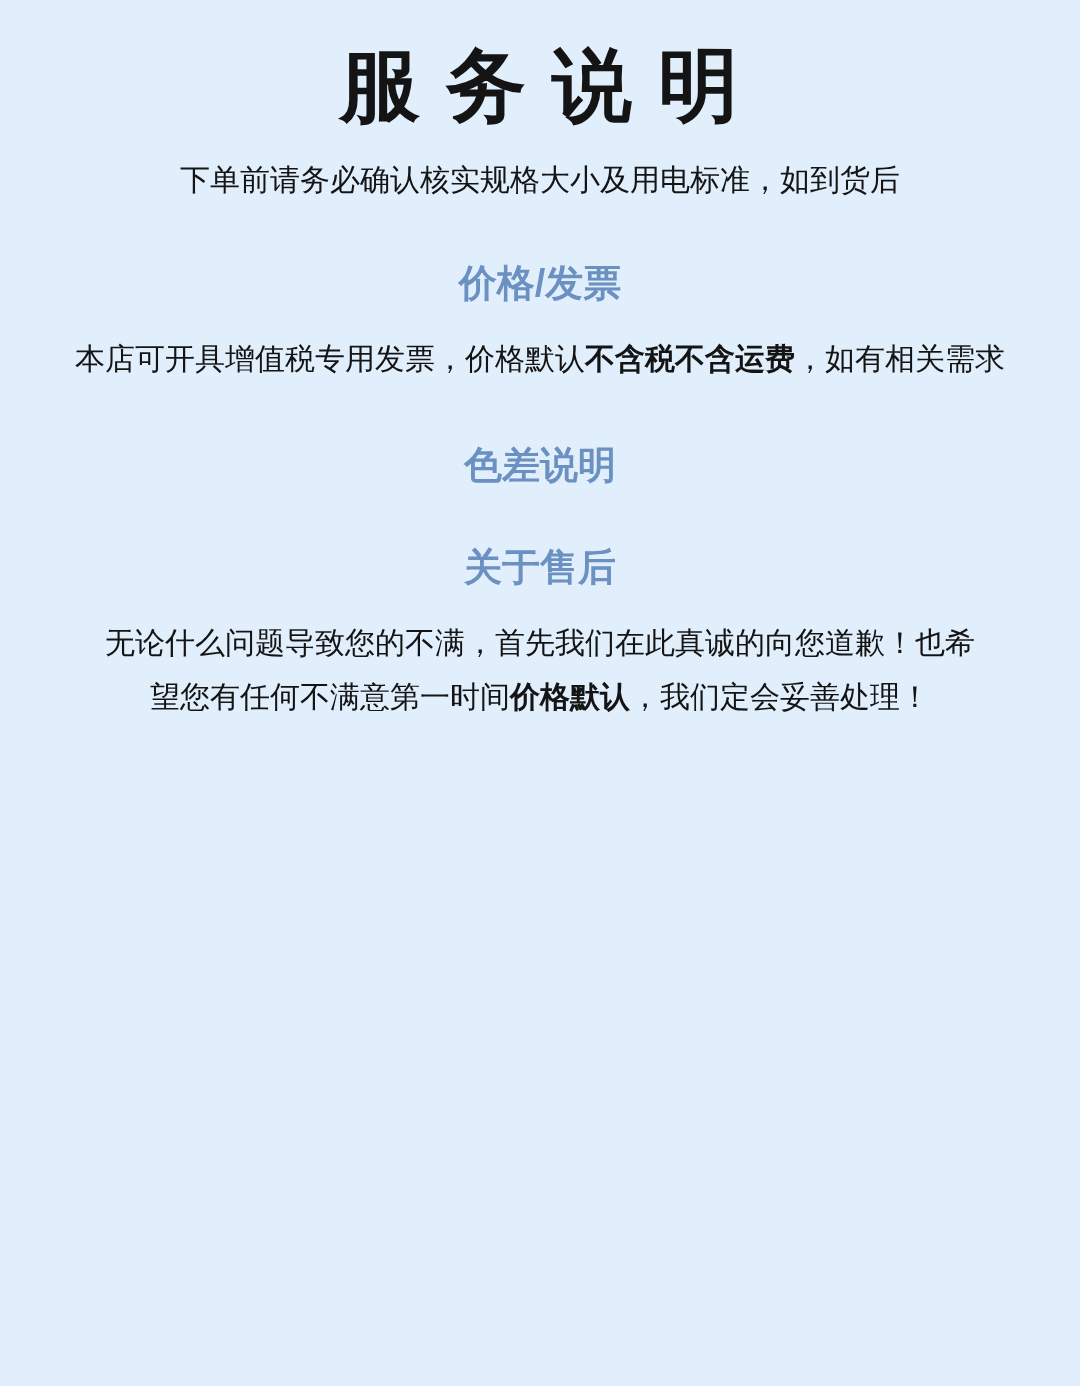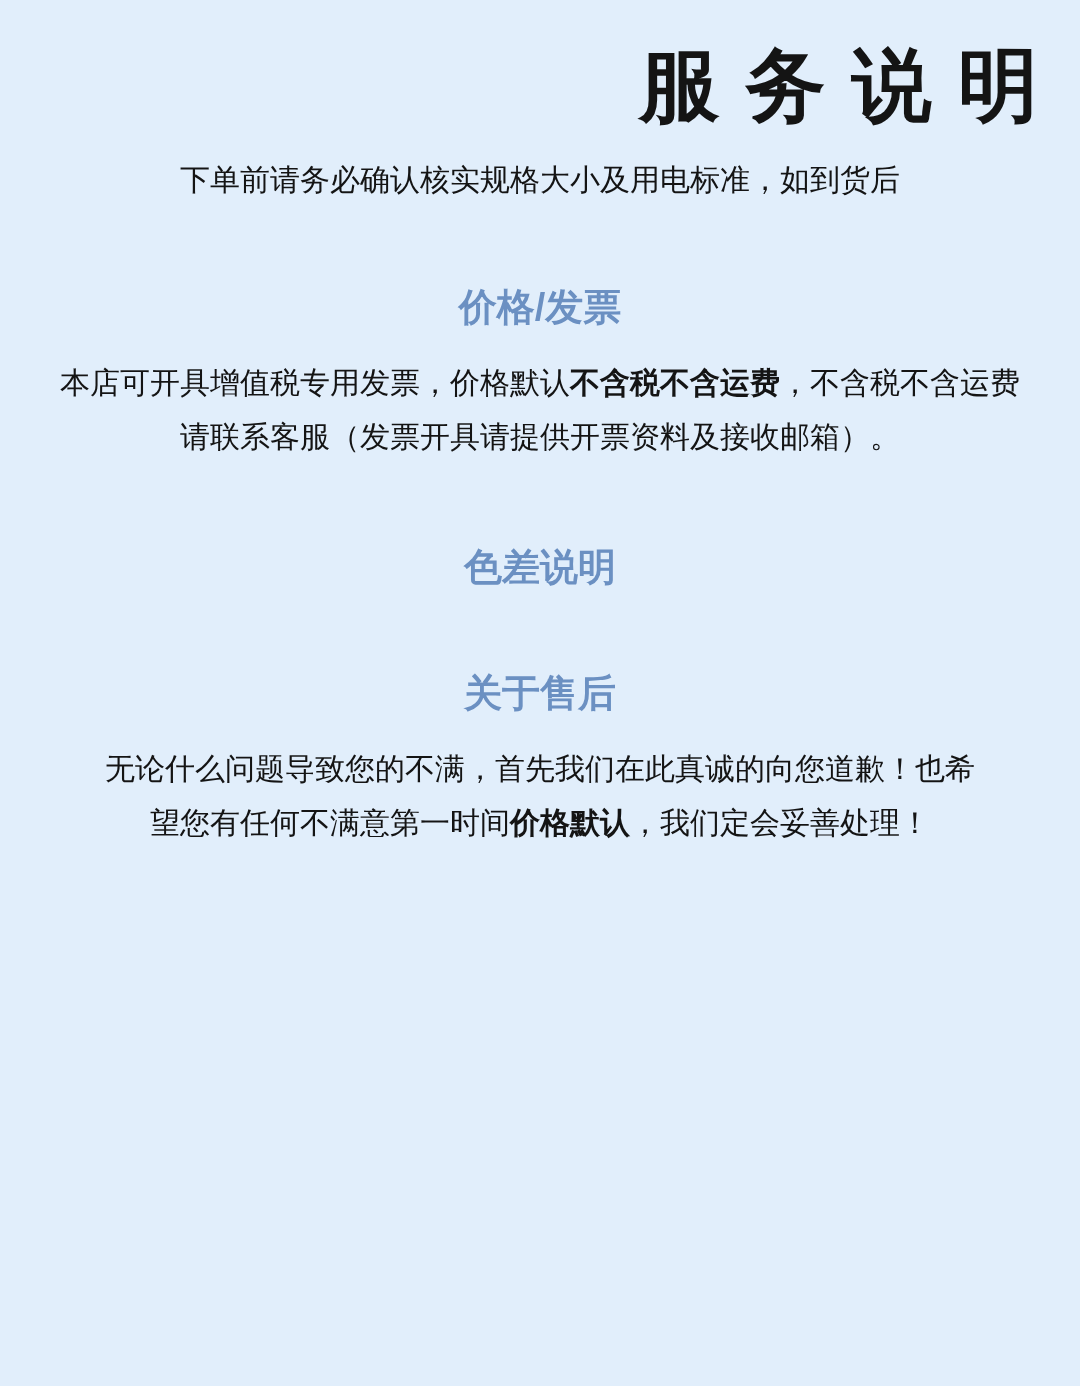--- a/index.html
+++ b/index.html
@@ -16,37 +16,37 @@
     font-family:"Liberation Sans","DejaVu Sans",sans-serif;
     color:var(--ink);
   }
   .page{
     width:1080px;
     min-height:1386px;
     padding:40px 40px 80px;
     background:var(--bg);
   }
   .title{
-    text-align:right;
+    text-align:center;
     font-size:80px;
     line-height:92px;
     font-weight:900;
     letter-spacing:2px;
     color:var(--ink);
     white-space:pre;
   }
   .intro{
     margin-top:24px;
     text-align:center;
     font-size:30px;
     line-height:48px;
     font-weight:500;
   }
   .section{
-    margin-top:80px;
+    margin-top:56px;
     text-align:center;
   }
   .section-heading{
     font-size:38px;
     line-height:46px;
     font-weight:800;
     color:var(--accent);
   }
   .section-body{
     margin-top:26px;
@@ -64,22 +64,21 @@
   <h1 class="title">服 务 说 明</h1>
 
   <div class="intro">
     <div class="line">下单前请务必确认核实规格大小及用电标准，如到货后</div>
   </div>
 
   <div>
   <section class="section">
     <h2 class="section-heading">价格/发票</h2>
     <div class="section-body">
-          <div class="line"><span>本店可开具增值税专用发票，价格默认</span><span class="b">不含税不含运费</span><span>，不含税不含运费</span></div>
-          <div class="line"><span>请联系客服（发票开具请提供开票资料及接收邮箱）。</span></div>
+          <div class="line"><span>本店可开具增值税专用发票，价格默认</span><span class="b">不含税不含运费</span><span>，如有相关需求</span></div>
         </div>
   </section>
 
 
   <section class="section">
     <h2 class="section-heading">色差说明</h2>
   </section>
 
   <section class="section">
     <h2 class="section-heading">关于售后</h2>

